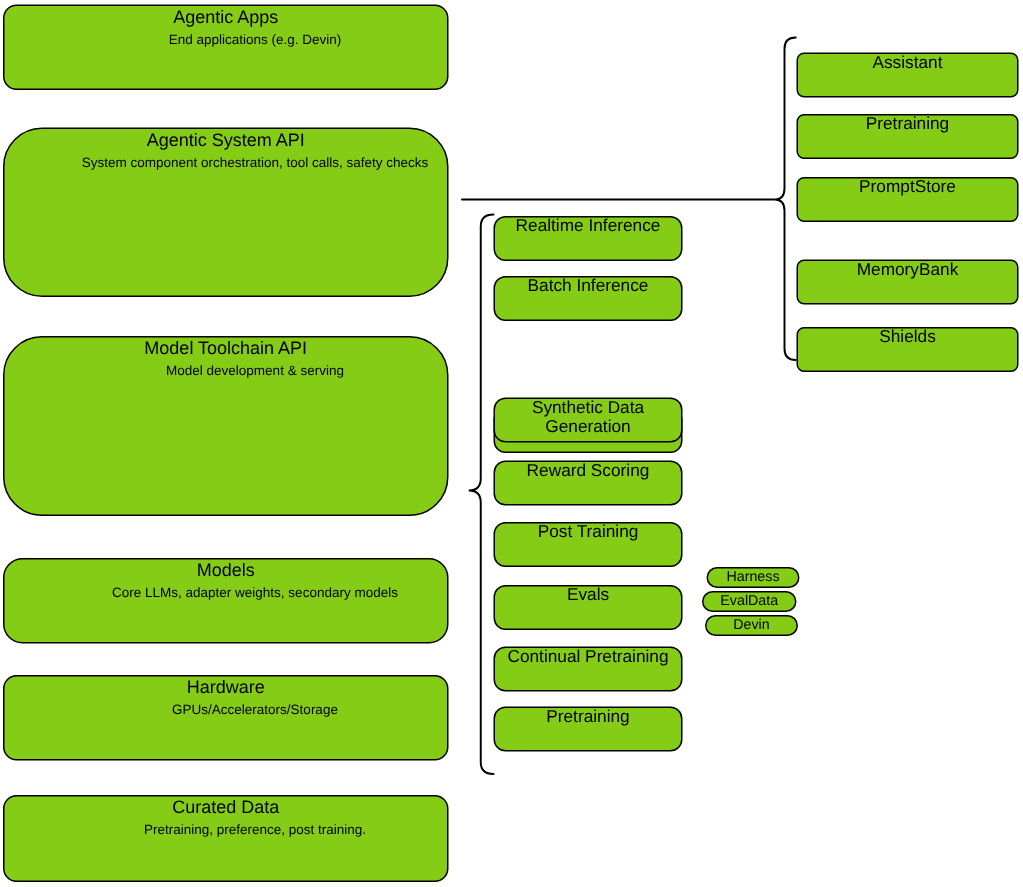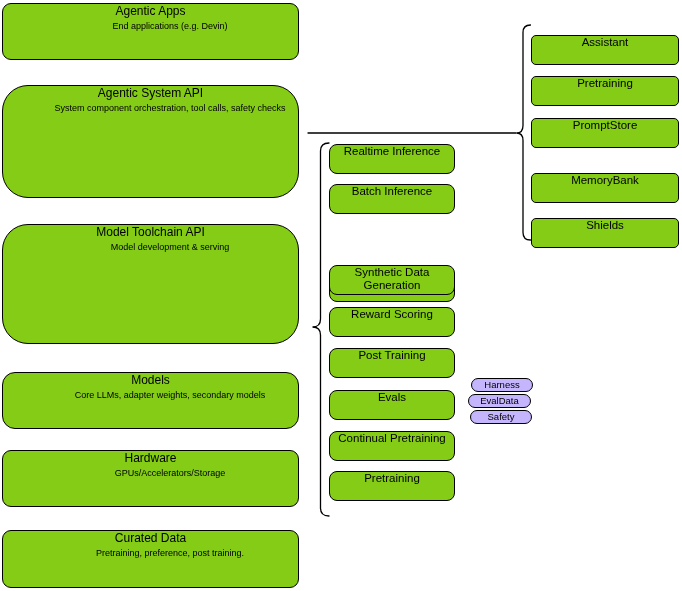--- a/index.html
+++ b/index.html
@@ -46,21 +46,21 @@
   }
   .svc, .comp {
     font-size: 11.5px;
     line-height: 13px;
     border-radius: 8px;
   }
   .comp { border-radius: 5px; }
   .pill {
     position: absolute;
     box-sizing: border-box;
-    background: #c4b5fd;
+    background: #84cc16;
     border: 1.3px solid #000000;
     border-radius: 8px;
     display: flex;
     align-items: center;
     justify-content: center;
     font-size: 9.5px;
     line-height: 10px;
     z-index: 3;
   }
   
@@ -126,21 +126,21 @@
   <div class="node svc s2">Quantized Inference</div>
   <div class="node svc s3">Synthetic Data Generation</div>
   <div class="node svc s4">Reward Scoring</div>
   <div class="node svc s5">Post Training</div>
   <div class="node svc s6">Evals</div>
   <div class="node svc s7">Continual Pretraining</div>
   <div class="node svc s8">Pretraining</div>
 
   <div class="pill p0">Harness</div>
   <div class="pill p1">EvalData</div>
-  <div class="pill p2">Safety</div>
+  <div class="pill p2">Devin</div>
 
   <div class="node comp c0">Assistant</div>
   <div class="node comp c1">Pretraining</div>
   <div class="node comp c2">PromptStore</div>
   <div class="node comp c3">MemoryBank</div>
   <div class="node comp c4">Shields</div>
 
 </div>
 
 </body></html>

